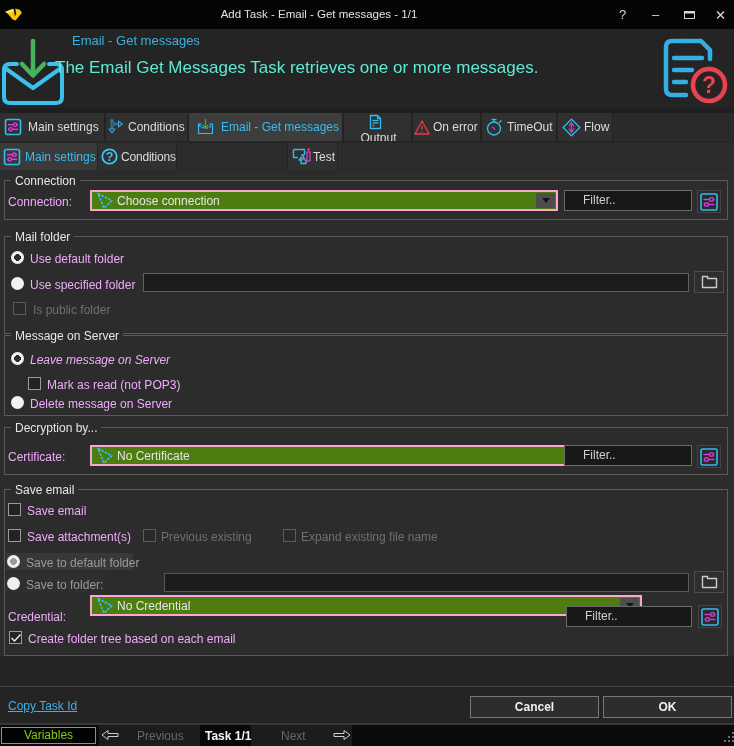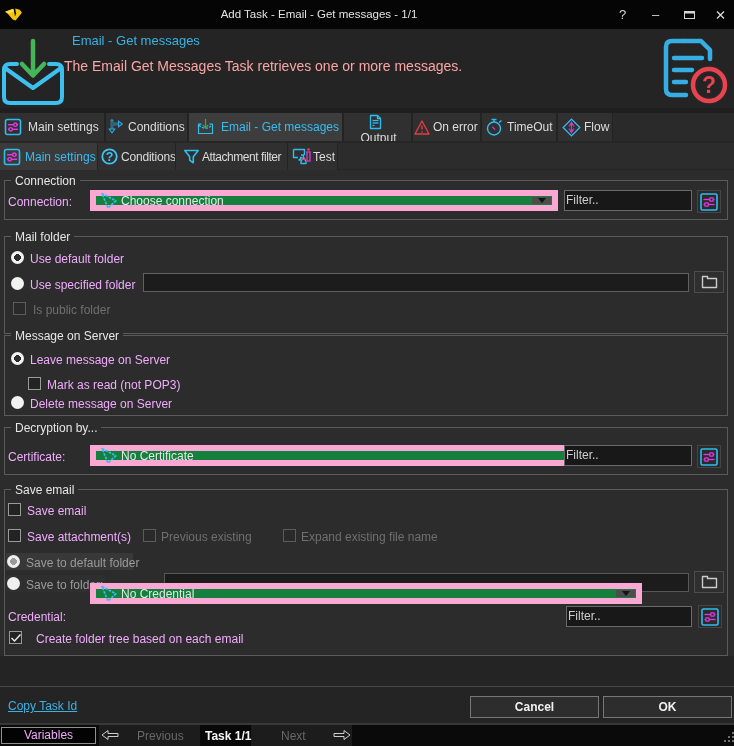--- a/index.html
+++ b/index.html
@@ -6,43 +6,43 @@
 html,body { width:734px; height:746px; background:#2c2c2c; overflow:hidden; }
 body { font-family:"Liberation Sans", sans-serif; font-size:12px; color:#e4e4e4; position:relative; }
 .abs { position:absolute; }
 
 #titlebar { left:0; top:0; width:734px; height:29px; background:#050505; }
 #title { left:0; top:8px; width:638px; text-align:center; color:#e2e2e2; font-size:11.5px; }
 .winbtn { top:7px; color:#d6d6d6; font-size:13px; }
 
 #header { left:0; top:29px; width:734px; height:79px; background:#242424; }
 #hdr-title { left:72px; top:33px; color:#38b3e5; font-size:13px; }
-#hdr-desc { left:64px; top:58px; color:#fca5a5; font-size:14px; }
+#hdr-desc { left:55px; top:58px; color:#5eead4; font-size:17px; }
 
 #tabrow1 { left:0; top:108px; width:734px; height:33px; background:linear-gradient(#1f1f1f 0 5px, #2a2a2a 5px); }
 #tabrow2 { left:0; top:141px; width:734px; height:29px; background:linear-gradient(#262626 0 2px, #2c2c2c 2px); border-bottom:1px solid #262626; }
 .tab { position:absolute; top:5px; height:28px; background:#303030; display:flex; align-items:center; color:#dcdcdc; white-space:nowrap; box-shadow:-1px 0 0 #232323, 1px 0 0 #232323; }
 .tab2 { position:absolute; top:2px; height:27px; background:#303030; display:flex; align-items:center; color:#dcdcdc; white-space:nowrap; box-shadow:-1px 0 0 #232323, 1px 0 0 #232323; }
 .tab svg, .tab2 svg { margin-right:6px; flex-shrink:0; }
 .combo svg { flex-shrink:0; }
 .tabsel { background:#3d3d3d; color:#35bdf2; }
 .tabsel2 { background:#3a3a3a; color:#35bdf2; }
 
 #bodyarea { left:0; top:170px; width:734px; height:555px; background:#2c2c2c; }
 .group { position:absolute; border:1px solid #5a5a5a; left:4px; width:724px; }
 .grouplabel { position:absolute; top:-7px; left:6px; background:#2c2c2c; padding:0 4px; color:#e6e6e6; font-size:12px; }
 .lbl { position:absolute; color:#f0abfc; font-size:12px; }
 .dis { color:#6f6f6f; }
 
-.combo { position:absolute; height:21px; background:#15803d; border:6px solid #f9a8d4; display:flex; align-items:center; }
+.combo { position:absolute; height:21px; background:#4d7c0f; border:2px solid #f9a8d4; display:flex; align-items:center; }
 .combo .txt { color:#e6e6e6; font-size:12px; margin-left:3px; }
 .combo .arrowbtn { position:absolute; right:1px; top:1px; bottom:1px; width:19px; background:#4d4d4d; display:flex; align-items:center; justify-content:center; }
 .combo .arrowbtn:after { content:""; width:0; height:0; border-left:4px solid transparent; border-right:4px solid transparent; border-top:5px solid #141414; }
 
-.filter { position:absolute; height:21px; background:#181818; border:1px solid #6a6a6a; color:#cfcfcf; font-size:12px; line-height:19px; padding-left:1px; }
+.filter { position:absolute; height:21px; background:#181818; border:1px solid #6a6a6a; color:#cfcfcf; font-size:12px; line-height:19px; padding-left:18px; }
 
 .setbtn { position:absolute; width:24px; height:23px; background:#2b2b2b; border:1px solid #454545; display:flex; align-items:center; justify-content:center; }
 
 .folderbtn { position:absolute; width:30px; height:22px; background:#2f2f2f; border:1px solid #4d4d4d; display:flex; align-items:center; justify-content:center; }
 
 .radio { position:absolute; width:13px; height:13px; border-radius:50%; background:#f2f2f2; }
 .radio.sel { background:radial-gradient(circle, #2e2e2e 0 3.4px, #f2f2f2 3.4px); }
 .radio.dsel { background:radial-gradient(circle, #9a9a9a 0 3.4px, #efefef 3.4px); }
 .radio.dun { background:#efefef; }
 
@@ -206,26 +206,20 @@
       </svg>
     <span>Main settings</span>
   </div>
   <div class="tab2" style="left:98px; width:78px; padding-left:3px;">
     <svg width="17" height="17" viewBox="0 0 17 17" style="margin-right:3px;">
         <circle cx="8.5" cy="8.5" r="7.2" fill="none" stroke="#3fc4f5" stroke-width="1.8"></circle>
         <text x="8.5" y="13.2" font-size="12.5" font-weight="bold" fill="#3fc4f5" text-anchor="middle" font-family="Liberation Sans">?</text>
       </svg>
     <span style="letter-spacing:-0.2px;">Conditions</span>
   </div>
-  <div class="tab2" style="left:176px; width:111px; padding-left:7px;">
-    <svg width="17" height="17" viewBox="0 0 17 17" style="margin-right:2px;">
-        <path d="M1.8 2.5 L15.2 2.5 L10.3 8.8 L10.3 14.8 L6.7 12.2 L6.7 8.8 Z" fill="none" stroke="#2fbdf0" stroke-width="1.6" stroke-linejoin="round"></path>
-      </svg>
-    <span style="letter-spacing:-0.45px;">Attachment filter</span>
-  </div>
   <div class="tab2" style="left:288px; width:49px; padding-left:4px;">
     <svg width="19" height="19" viewBox="0 0 19 19" style="margin-right:2px;">
         <g fill="none" stroke="#2fbdf0" stroke-width="1.4" stroke-linejoin="round">
           <path d="M1.5 2.5 L12.5 2.5 L12.5 8 M1.5 2.5 L1.5 10.5 L6 10.5 M8 10.5 L9.5 10.5 L7 13 L9.5 13"></path>
           <path d="M9 8 L11.5 8 L11.5 10 L9 14.5 L9 16.5 L14 16.5 L14 14.5 L11.5 10"></path>
         </g>
         <line x1="9.2" y1="12.3" x2="13.2" y2="12.3" stroke="#e8434f" stroke-width="1.5"></line>
         <rect x="15" y="5" width="3" height="9" fill="none" stroke="#c73cc4" stroke-width="1.4"></rect>
         <circle cx="16.5" cy="2.5" r="1.2" fill="#e8434f"></circle>
       </svg>
@@ -272,21 +266,21 @@
       <path d="M1.5 12.5 L1.5 1.5 L6.5 1.5 L6.5 3.5 L15.5 3.5 L15.5 12.5 Z" fill="none" stroke="#cccccc" stroke-width="1.4" stroke-linejoin="round"></path>
     </svg>
 </div>
 <span class="cb disd" style="left:13px; top:302px;"></span>
 <div class="lbl dis" style="left:33px; top:303px;">Is public folder</div>
 
 <div class="group" style="top:335px; height:81px;">
     <span class="grouplabel">Message on Server</span>
   </div>
 <span class="radio sel" style="left:11px; top:352px;"></span>
-<div class="lbl" style="left:30px; top:353px;">Leave message on Server</div>
+<div class="lbl" style="left:30px; top:353px;font-style:italic;">Leave message on Server</div>
 <span class="cb" style="left:28px; top:377px;"></span>
 <div class="lbl" style="left:47px; top:378px;">Mark as read (not POP3)</div>
 <span class="radio" style="left:11px; top:396px;"></span>
 <div class="lbl" style="left:30px; top:397px;">Delete message on Server</div>
 
 <div class="group" style="top:427px; height:48px;">
     <span class="grouplabel">Decryption by...</span>
   </div>
 <div class="lbl" style="left:8px; top:450px;">Certificate:</div>
 <div class="combo" style="left:90px; top:445px; width:524px;">
@@ -326,21 +320,21 @@
 <div class="abs" style="left:6px; top:575px; width:99px; height:17px; background:#2f2f2f;"></div>
 <span class="radio dun" style="left:7px; top:577px;"></span>
 <div class="lbl" style="left:26px; top:578px; color:#9a9a9a;">Save to folder:</div>
 <div class="fielddis" style="left:164px; top:573px; width:525px; height:19px;"></div>
 <div class="folderbtn" style="left:694px; top:571px;">
   <svg width="17" height="14" viewBox="0 0 17 14">
       <path d="M1.5 12.5 L1.5 1.5 L6.5 1.5 L6.5 3.5 L15.5 3.5 L15.5 12.5 Z" fill="none" stroke="#cccccc" stroke-width="1.4" stroke-linejoin="round"></path>
     </svg>
 </div>
 <div class="lbl" style="left:8px; top:610px;">Credential:</div>
-<div class="combo" style="left:90px; top:583px; width:552px;align-items:center;">
+<div class="combo" style="left:90px; top:595px; width:552px;align-items:center;">
   <svg width="19" height="19" viewBox="0 0 19 19" style="margin-left:3px;">
       <path d="M3 2.5 L16.8 9.8 L9 17 Z" fill="none" stroke="#38bbee" stroke-width="1.7" stroke-linejoin="round" stroke-dasharray="2.6 1.2"></path>
     </svg>
   <span class="txt">No Credential</span>
   <span class="arrowbtn"></span>
 </div>
 <div class="filter" style="left:566px; top:606px; width:126px;">Filter..</div>
 <div class="setbtn" style="left:698px; top:605px;">
   <svg width="18" height="18" viewBox="0 0 18 18">
       <rect x="1" y="1" width="16" height="16" rx="1.5" fill="none" stroke="#2fbdf0" stroke-width="1.6"></rect>
@@ -349,32 +343,32 @@
         <line x1="3.5" y1="11.5" x2="14.5" y2="11.5"></line>
         <rect x="9.8" y="4.8" width="3.4" height="3.4" rx="0.7" fill="#262626"></rect>
         <rect x="4.8" y="9.8" width="3.4" height="3.4" rx="0.7" fill="#262626"></rect>
       </g>
     </svg>
 </div>
 <span class="cb" style="left:9px; top:631px;"></span>
 <svg class="abs" style="left:10px; top:633px;" width="12" height="10" viewBox="0 0 12 10">
     <path d="M1.5 5 L4.5 8 L10.5 1.5" fill="none" stroke="#e8e8e8" stroke-width="1.5"></path>
   </svg>
-<div class="lbl" style="left:36px; top:632px;">Create folder tree based on each email</div>
+<div class="lbl" style="left:28px; top:632px;">Create folder tree based on each email</div>
 
 <div class="abs" style="left:0; top:656px; width:734px; height:90px; background:#242424;"></div>
 <div class="abs" style="left:0; top:686px; width:734px; height:1px; background:#474747;"></div>
 <div class="abs" style="left:8px; top:699px; color:#3fb0e4; text-decoration:underline;">Copy Task Id</div>
 <div class="btn" style="left:470px; top:696px;">Cancel</div>
 <div class="btn" style="left:603px; top:696px;">OK</div>
 <div class="abs" style="left:0; top:723px; width:734px; height:2px; background:#383838;"></div>
 <div id="statusbar" class="abs"></div>
 <div class="abs" style="left:99px; top:725px; width:253px; height:21px; background:#1c1c1c;"></div>
 <div class="abs" style="left:200px; top:725px; width:51px; height:21px; background:#080808;"></div>
-<div class="abs" style="left:1px; top:727px; width:95px; height:17px; background:#030303; border:1px solid #8f8f8f; color:#f0abfc; text-align:center; line-height:15px;">Variables</div>
+<div class="abs" style="left:1px; top:727px; width:95px; height:17px; background:#030303; border:1px solid #8f8f8f; color:#84cc16; text-align:center; line-height:15px;">Variables</div>
 <svg class="abs" style="left:101px; top:730px;" width="18" height="10" viewBox="0 0 18 10">
     <path d="M17 3.5 L7 3.5 L7 0.5 L1 5 L7 9.5 L7 6.5 L17 6.5 Z" fill="none" stroke="#cccccc" stroke-width="1"></path>
   </svg>
 <div class="abs" style="left:137px; top:729px; color:#686868;">Previous</div>
 <div class="abs" style="left:205px; top:729px; color:#f5f5f5; font-weight:bold;">Task 1/1</div>
 <div class="abs" style="left:281px; top:729px; color:#686868;">Next</div>
 <div class="abs" style="left:724px; top:740px; width:2px; height:2px; background:#6f6f6f;"></div>
 <div class="abs" style="left:728px; top:740px; width:2px; height:2px; background:#6f6f6f;"></div>
 <div class="abs" style="left:728px; top:736px; width:2px; height:2px; background:#6f6f6f;"></div>
 <div class="abs" style="left:732px; top:740px; width:2px; height:2px; background:#6f6f6f;"></div>

